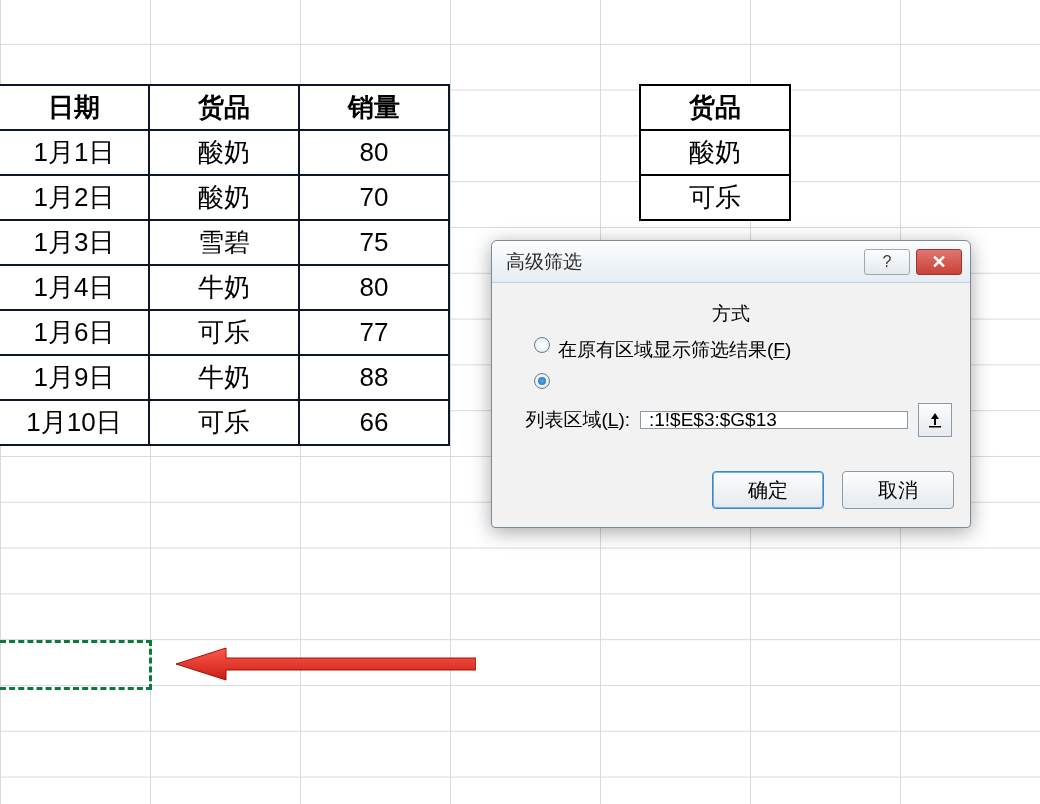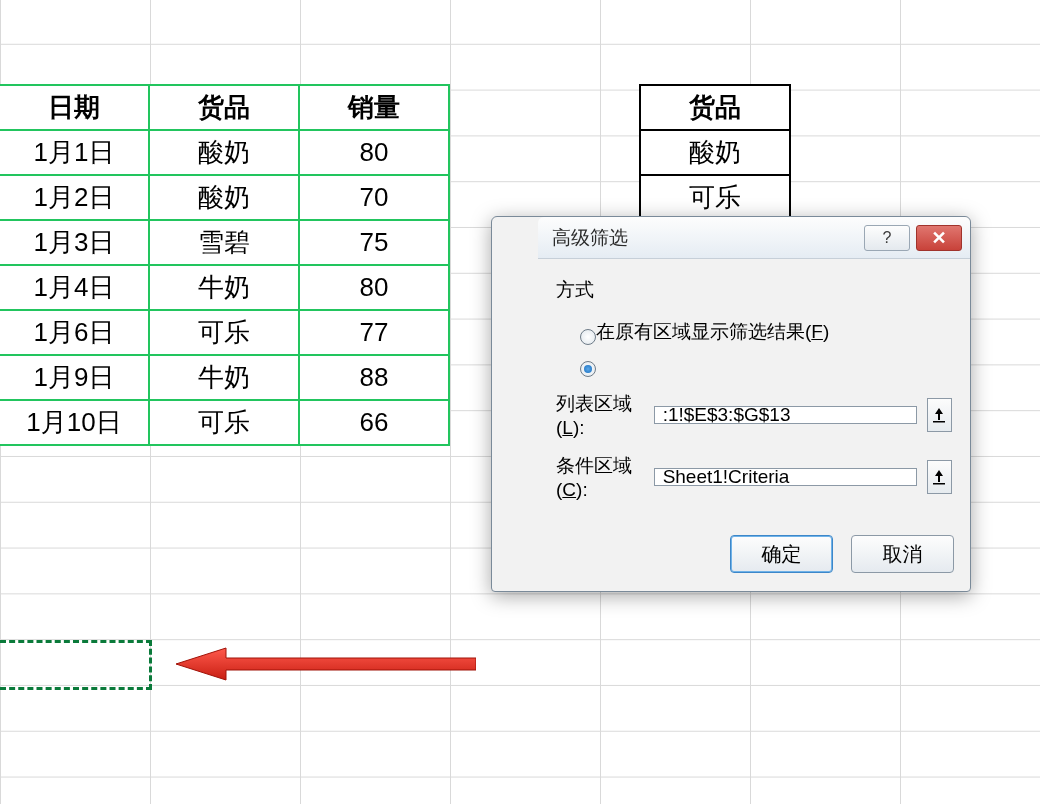--- a/index.html
+++ b/index.html
@@ -27,21 +27,21 @@
 
   
   table.main {
     position: absolute;
     left: 0;
     top: 84px;
     border-collapse: collapse;
     font-size: 26px;
   }
   table.main th, table.main td {
-    border: 2px solid #22c55e;
+    border: 2px solid #0f172a;
     height: 45px;
     text-align: center;
     padding: 0 6px;
     background: #fff;
   }
   table.main th { font-weight: bold; }
   table.main col.c1 { width: 150px; }
   table.main col.c2 { width: 150px; }
   table.main col.c3 { width: 150px; }
   
@@ -83,28 +83,27 @@
     top: 646px;
     width: 300px;
     height: 36px;
     pointer-events: none;
   }
 
   
   .dialog {
     position: absolute;
     left: 491px;
-    top: 216px;
+    top: 240px;
     width: 480px;
     background: #f2f2f2;
     border: 1px solid #7a8a99;
     border-radius: 6px 6px 4px 4px;
     box-shadow: 0 4px 20px rgba(0,0,0,.35);
     font-size: 19px;
-    padding-left: 46px;
   }
   .dlg-title {
     display: flex;
     align-items: center;
     height: 42px;
     padding-left: 14px;
     background: linear-gradient(#fdfdfd, #e5ecf3);
     border-bottom: 1px solid #c6cfd8;
     border-radius: 6px 6px 0 0;
   }
@@ -125,26 +124,26 @@
   .dlg-close {
     background: linear-gradient(#e0766f,#c8423a);
     border-color: #a0332c;
     color: #fff;
     font-weight: bold;
     font-size: 18px;
     margin-right: 8px;
   }
 
   .dlg-body { padding: 14px 18px 10px 18px; }
-  .section-label { margin: 4px 0 10px 0; }
+  .section-label { margin: 4px 0 10px 0; text-align: center; }
   .radio-row, .check-row {
     display: flex;
-    align-items: flex-end;
-    margin: 16px 0 10px 24px;
-    gap: 0;
+    align-items: flex-start;
+    margin: 10px 0 10px 24px;
+    gap: 8px;
   }
   .radio {
     width: 16px; height: 16px;
     border: 1px solid #6e7b88;
     border-radius: 50%;
     background: radial-gradient(#fff,#dfe6ec);
     display: inline-block;
     position: relative;
   }
   .radio.checked::after {
@@ -162,21 +161,21 @@
     display: inline-block;
   }
   .underline-key { text-decoration: underline; }
 
   .field-row {
     display: flex;
     align-items: center;
     margin: 14px 0;
     gap: 10px;
   }
-  .field-label { width: 120px; }
+  .field-label { width: 120px; text-align: right; }
   .field-input {
     flex: 1;
     height: 18px;
     border: 1px solid #8c99a6;
     background: #fff;
     padding: 2px 8px;
     font-size: 19px;
     font-family: inherit;
   }
   .range-btn {
@@ -189,21 +188,21 @@
   }
   .range-btn svg { width: 18px; height: 18px; }
 
   .dlg-buttons {
     display: flex;
     justify-content: flex-end;
     gap: 18px;
     padding: 10px 16px 18px 0;
   }
   .btn {
-    width: 103px;
+    width: 112px;
     height: 38px;
     border: 1px solid #8c99a6;
     background: linear-gradient(#fdfdfd,#e5eaef);
     border-radius: 4px;
     display: flex;
     align-items: center;
     justify-content: center;
     font-size: 20px;
   }
   .btn.default {
@@ -322,32 +321,20 @@
       </span>
       <input class="field-input" value=":1!$E$3:$G$13" style="">
       <span class="range-btn">
         <svg viewBox="0 0 18 18">
             <path d="M9 2 L13 8 L10 8 L10 14 L8 14 L8 8 L5 8 Z" fill="#000"></path>
             <rect x="3" y="15" width="12" height="1.5" fill="#000"></rect>
           </svg>
       </span>
     </div>
 
-    <div class="field-row">
-      <span class="field-label">
-        <span>条件区域(</span><span class="underline-key">C</span><span>):</span>
-      </span>
-      <input class="field-input" value="Sheet1!Criteria" style="">
-      <span class="range-btn">
-        <svg viewBox="0 0 18 18">
-            <path d="M9 2 L13 8 L10 8 L10 14 L8 14 L8 8 L5 8 Z" fill="#000"></path>
-            <rect x="3" y="15" width="12" height="1.5" fill="#000"></rect>
-          </svg>
-      </span>
-    </div>
 
 
   </div>
 
   <div class="dlg-buttons">
     <div class="btn default">确定</div>
     <div class="btn">取消</div>
   </div>
 </div>
 

